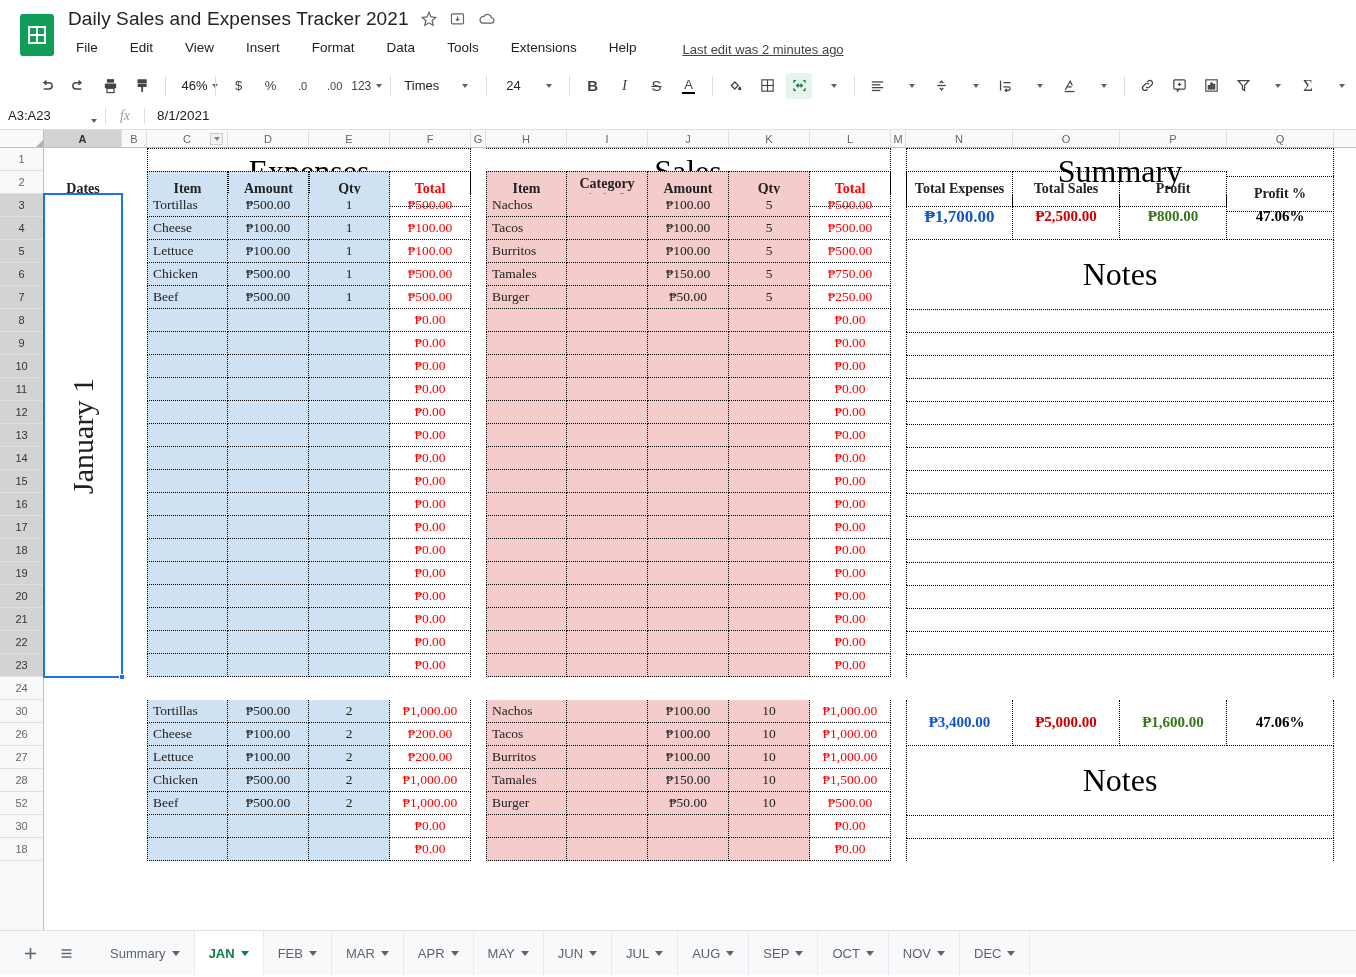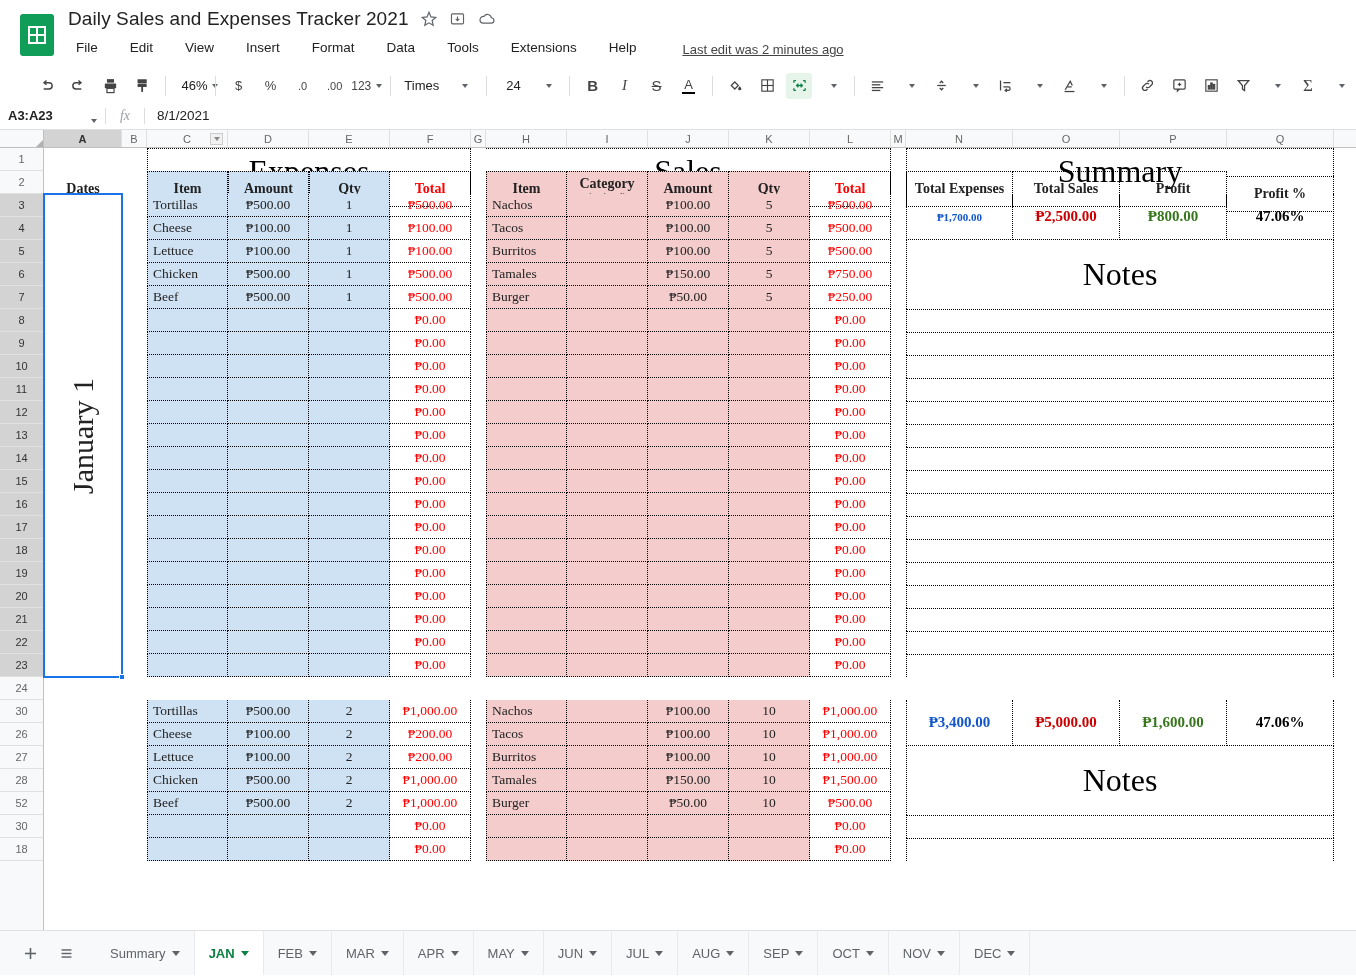--- a/index.html
+++ b/index.html
@@ -46,21 +46,21 @@
            border-top:4px solid #5f6368; margin-left:5px; }
   .zoombox { width:54px; justify-content:flex-start; padding-left:6px; font-size:13px; color:#222;}
   .fontbox { width:86px; justify-content:flex-start; padding-left:4px; font-size:13px; color:#222; overflow:hidden; white-space:nowrap;}
   .sizebox { width:52px; justify-content:flex-start; padding-left:10px; font-size:13px; color:#222;}
   .tb-active { background:#e6f4ea; color:#0b8043; }
 
   
   #formulabar { height:28px; display:flex; align-items:center; border-bottom:1px solid #e0e0e0; background:#fff;}
   #namebox { width:92px; padding-left:8px; font-size:13px; color:#222; }
   #namebox-caret { margin-left:auto; margin-right:8px; }
-  #namebox-wrap{ width:105px; display:flex; align-items:flex-end;font-weight:bold; }
+  #namebox-wrap{ width:105px; display:flex; align-items:flex-end; }
   .vline { width:1px; height:16px; background:#dadce0; }
   #fx { width:38px; text-align:center; font-style:italic; color:#9aa0a6; font-size:14px;
         font-family:"Liberation Serif", serif;}
   #formula-value { padding-left:12px; font-size:13.5px; color:#222; }
 
   
   #gridwrap { position:relative; height:800px; overflow:hidden; background:#fff; }
   #colheader { display:flex; height:18px; background:#f8f9fa; border-bottom:1px solid #c0c0c0;}
   .corner { width:44px; border-right:1px solid #c0c0c0; background:#f8f9fa; position:relative;}
   .corner::after{content:"";position:absolute;right:0;bottom:0;border-style:solid;border-width:0 0 7px 7px;border-color:transparent transparent #b0b0b0 transparent;}
@@ -1101,21 +1101,21 @@
         </div>
         <div class="cell c-center pink" style="left: 604px; top: 506px; width: 81px; height: 23px; border-bottom: 1px dotted rgb(0, 0, 0); border-right: 1px dotted rgb(0, 0, 0);">
           <span></span>
         </div>
         <div class="cell c-center pink" style="left: 685px; top: 506px; width: 81px; height: 23px; border-bottom: 1px dotted rgb(0, 0, 0); border-right: 1px dotted rgb(0, 0, 0);">
           <span></span>
         </div>
         <div class="cell c-center" style="left: 766px; top: 506px; width: 81px; height: 23px; color: rgb(255, 0, 0); border-bottom: 1px dotted rgb(0, 0, 0); border-right: 1px dotted rgb(0, 0, 0);">
           <span>₱0.00</span>
         </div>
-        <div class="cell c-center bold" style="left: 862px; top: 46px; width: 107px; height: 46px; color: rgb(17, 85, 204); border-bottom: 1px dotted rgb(0, 0, 0); border-left: 1px dotted rgb(0, 0, 0); border-right: 1px dotted rgb(0, 0, 0); font-size: 11px;">
+        <div class="cell c-center bold" style="left: 862px; top: 46px; width: 107px; height: 46px; color: rgb(17, 85, 204); border-bottom: 1px dotted rgb(0, 0, 0); border-left: 1px dotted rgb(0, 0, 0); border-right: 1px dotted rgb(0, 0, 0); font-size: 17px;">
           <span>₱1,700.00</span>
         </div>
         <div class="cell c-center bold" style="left: 969px; top: 46px; width: 107px; height: 46px; color: rgb(204, 0, 0); border-bottom: 1px dotted rgb(0, 0, 0); border-left: none; border-right: 1px dotted rgb(0, 0, 0); font-size: 15px;">
           <span>₱2,500.00</span>
         </div>
         <div class="cell c-center bold" style="left: 1076px; top: 46px; width: 107px; height: 46px; color: rgb(56, 118, 29); border-bottom: 1px dotted rgb(0, 0, 0); border-left: none; border-right: 1px dotted rgb(0, 0, 0); font-size: 15px;">
           <span>₱800.00</span>
         </div>
         <div class="cell c-center bold" style="left: 1183px; top: 46px; width: 107px; height: 46px; color: rgb(0, 0, 0); border-bottom: 1px dotted rgb(0, 0, 0); border-left: none; border-right: 1px dotted rgb(0, 0, 0); font-size: 15px;">
           <span>47.06%</span>

